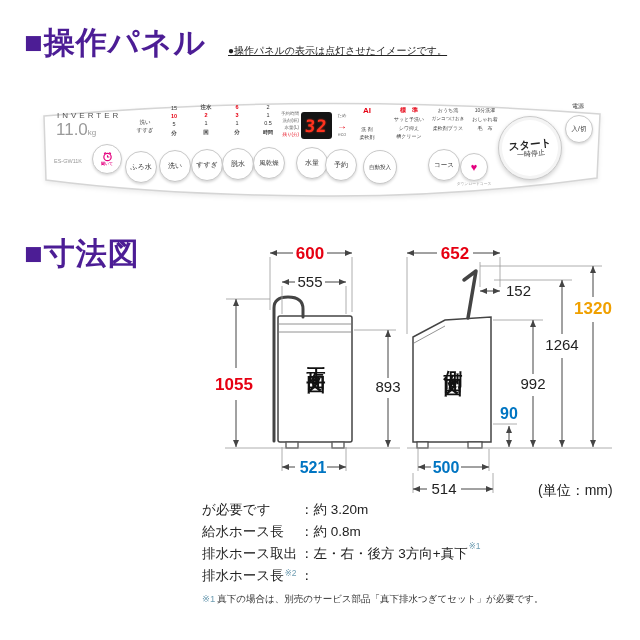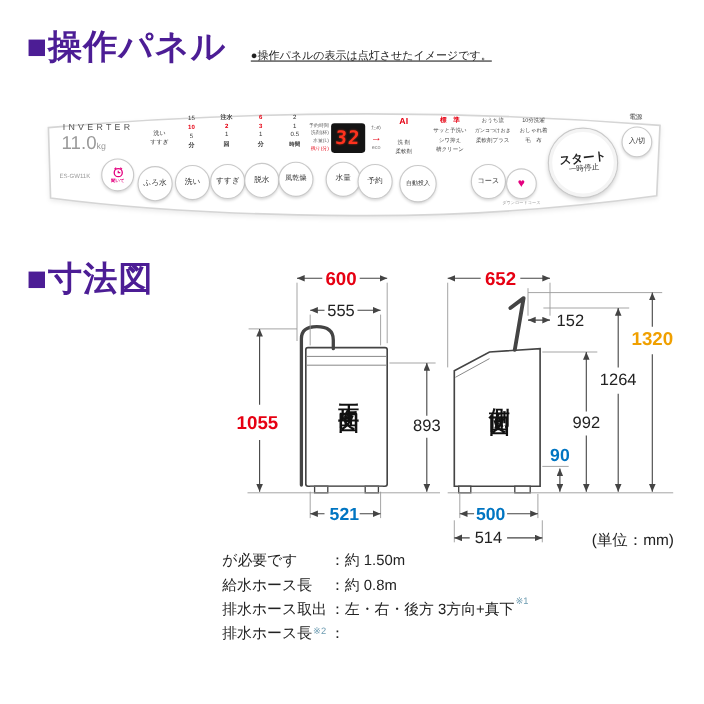--- a/index.html
+++ b/index.html
@@ -264,35 +264,38 @@
     <text x="538" y="495" class="t-unit">(単位：mm)</text>
   </svg>
 
   <div class="fig-label" style="left:303px;top:352px;">正面図</div>
   <div class="fig-label" style="left:440px;top:355px;">側面図</div>
 
   <div class="specs">
     <div class="spec-row">
       <span class="spec-label">が必要です</span>
         <span>：</span>
-        <span>約 1.50m</span>
+        <span>約 3.20m</span>
     </div>
     <div class="spec-row">
       <span class="spec-label">給水ホース長</span>
         <span>：</span>
         <span>約 0.8m</span>
     </div>
     <div class="spec-row">
       <span class="spec-label">排水ホース取出</span>
         <span>：</span>
         <span>左・右・後方 3方向+真下</span>
         <span class="sup">※1</span>
     </div>
     <div class="spec-row">
       <span class="spec-label"><span>排水ホース長</span><span class="sup">※2</span></span>
         <span>：</span>
     </div>
   </div>
 
   <div class="notes">
+    <div class="note-row">
+      <span class="note-marker">※1</span><span>真下の場合は、別売のサービス部品「真下排水つぎてセット」が必要です。</span>
+    </div>
   </div>
 
 </div>
 
 </body></html>

